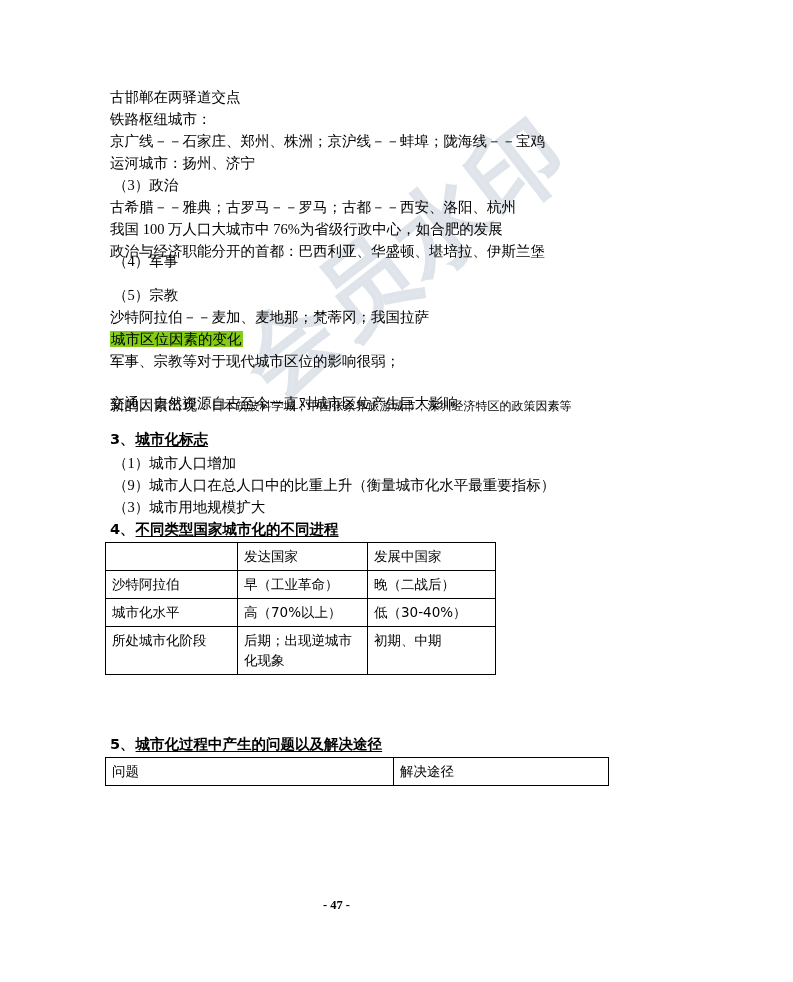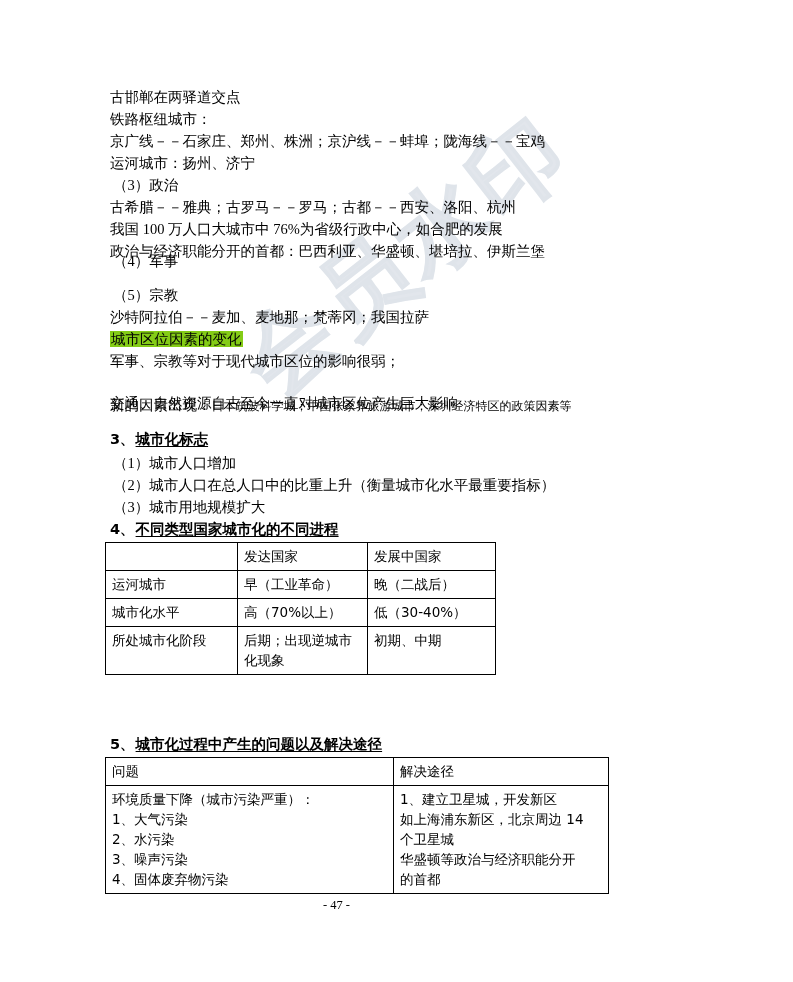--- a/index.html
+++ b/index.html
@@ -126,20 +126,21 @@
   
   .page-number {
     position: absolute;
     left: 0;
     top: 898px;
     width: 673px;
     text-align: center;
     font-size: 12.5px;
     color: #000;
     font-family: "Liberation Serif", serif;
+    font-weight: bold;
   }
 </style>
 </head>
 <body>
 
 <div class="page">
 
   <div class="watermark">
     <div class="watermark-text">会员水印</div>
   </div>
@@ -159,41 +160,41 @@
     <div class="body-line" style="top:306px">沙特阿拉伯－－麦加、麦地那；梵蒂冈；我国拉萨</div>
     <div class="body-line" style="top:328px"><span class="hl">城市区位因素的变化</span></div>
     <div class="body-line" style="top:350px">军事、宗教等对于现代城市区位的影响很弱；</div>
     <div class="body-line" style="top:392px">交通、自然资源自古至今一直对城市区位产生巨大影响</div>
     <div class="body-line" style="top:394px"><span>新的因素出现：</span><span class="small-run">日本筑波科学城；中国张家界旅游城市；深圳经济特区的政策因素等</span></div>
 
     <div class="heading" style="top:430px">
       <span class="num">3、</span><span class="ul">城市化标志</span>
     </div>
     <div class="body-line indent" style="top:452px">（1）城市人口增加</div>
-    <div class="body-line indent" style="top:474px">（2）城市人口在总人口中的比重上升（衡量城市化水平最重要指标）</div>
+    <div class="body-line indent" style="top:474px">（9）城市人口在总人口中的比重上升（衡量城市化水平最重要指标）</div>
     <div class="body-line indent" style="top:496px">（3）城市用地规模扩大</div>
 
     <div class="heading" style="top:520px">
       <span class="num">4、</span><span class="ul">不同类型国家城市化的不同进程</span>
     </div>
 
     <table class="doc-table" id="table-progress">
       <colgroup>
           <col class="c1">
           <col class="c2">
           <col class="c3">
         </colgroup>
       <tbody>
         <tr>
           <td></td>
           <td>发达国家</td>
           <td>发展中国家</td>
         </tr>
         <tr>
-          <td>运河城市</td>
+          <td>沙特阿拉伯</td>
           <td>早（工业革命）</td>
           <td>晚（二战后）</td>
         </tr>
         <tr>
           <td>城市化水平</td>
           <td>高（70%以上）</td>
           <td>低（30-40%）</td>
         </tr>
         <tr>
           <td>所处城市化阶段</td>
@@ -210,35 +211,19 @@
     <table class="doc-table" id="table-problems">
       <colgroup>
           <col class="p1">
           <col class="p2">
         </colgroup>
       <tbody>
         <tr>
           <td>问题</td>
           <td>解决途径</td>
         </tr>
-        <tr>
-          <td>
-            <span class="cell-line">环境质量下降（城市污染严重）：</span>
-            <span class="cell-line">1、大气污染</span>
-            <span class="cell-line">2、水污染</span>
-            <span class="cell-line">3、噪声污染</span>
-            <span class="cell-line">4、固体废弃物污染</span>
-          </td>
-          <td>
-            <span class="cell-line">1、建立卫星城，开发新区</span>
-            <span class="cell-line">如上海浦东新区，北京周边 14</span>
-            <span class="cell-line">个卫星城</span>
-            <span class="cell-line">华盛顿等政治与经济职能分开</span>
-            <span class="cell-line">的首都</span>
-          </td>
-        </tr>
       </tbody>
     </table>
 
     <div class="page-number">- 47 -</div>
 
   </div>
 </div>
 
 </body></html>

